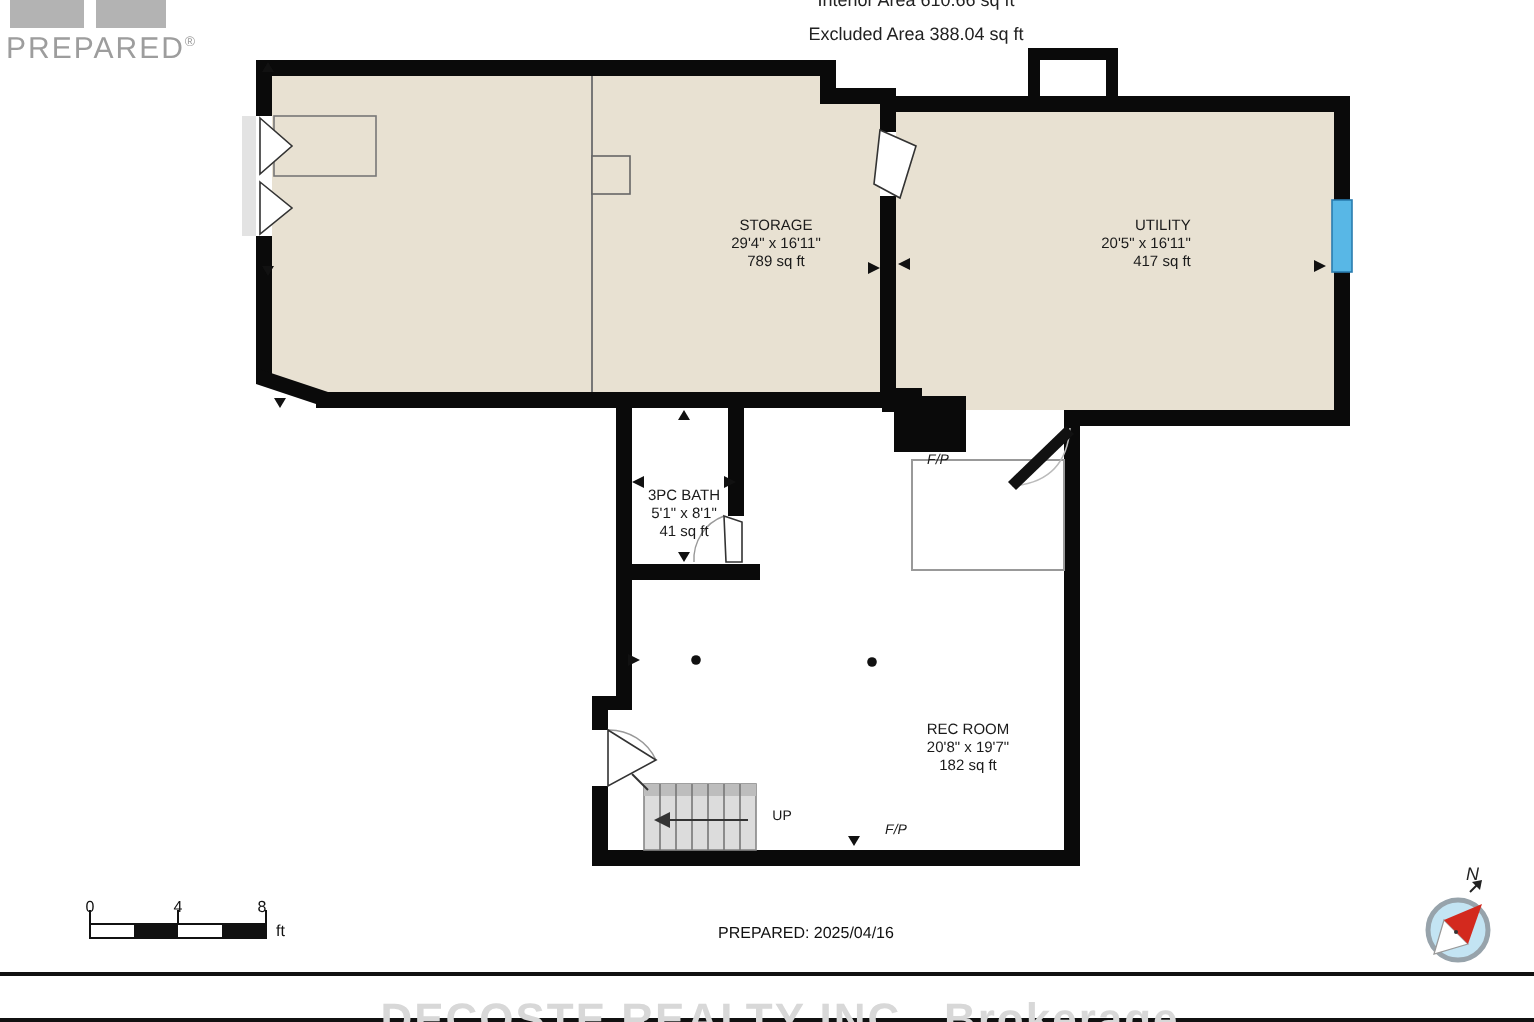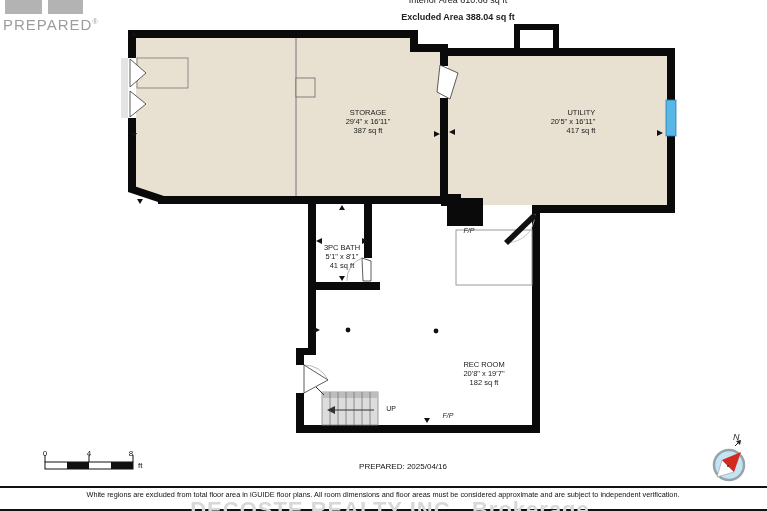--- a/index.html
+++ b/index.html
@@ -43,21 +43,21 @@
 
   <div class="abs" style="left:0;top:0;width:90px;height:40px;">
     <div class="logo-blocks">
       <span class="blk blk1"></span>
       <span class="blk blk2"></span>
     </div>
     <div class="logo-text"><span>PREPARED</span><sup>®</sup></div>
   </div>
 
   <div class="abs hdr ctr" style="left:458px;top:-5px;">Interior Area 610.66 sq ft</div>
-  <div class="abs hdr ctr" style="left:458px;top:12px;font-weight:bold;">Excluded Area 388.04 sq ft</div>
+  <div class="abs hdr ctr" style="left:458px;top:12px;">Excluded Area 388.04 sq ft</div>
 
   <svg class="plan" width="767" height="511" viewBox="0 0 767 511">
 
     <g>
       <path d="M136,38 L410,38 L410,52 L440,52 L440,196 L162,196 L136,187 Z" fill="#e8e1d2"></path>
       <rect x="448" y="54" width="219" height="151" fill="#e8e1d2"></rect>
       <line x1="296" y1="38" x2="296" y2="196" stroke="#777" stroke-width="1"></line>
       <rect x="296" y="78" width="19" height="19" fill="#e8e1d2" stroke="#666" stroke-width="0.8"></rect>
       <rect x="137" y="58" width="51" height="30" fill="#e8e1d2" stroke="#777" stroke-width="0.8"></rect>
     </g>
@@ -166,24 +166,24 @@
     <g>
       <circle cx="729" cy="465" r="15" fill="#c3e4f3" stroke="#97a3ab" stroke-width="2.5"></circle>
       <polygon points="717,477 722,460 734,472" fill="#ffffff" stroke="#999" stroke-width="0.6"></polygon>
       <polygon points="741,452 722,460 734,472" fill="#d3291e"></polygon>
       <circle cx="728" cy="466" r="1" fill="#333"></circle>
       <line x1="735" y1="446" x2="740" y2="441" stroke="#222" stroke-width="1"></line>
       <polygon points="741,440 736,441 740,445" fill="#222"></polygon>
     </g>
   </svg>
 
-  <div class="rlabel" style="left:368px;top:108px;">
+  <div class="rlabel" style="left:388px;top:108px;">
     <div>STORAGE</div>
     <div>29'4" x 16'11"</div>
-    <div>387 sq ft</div>
+    <div>789 sq ft</div>
   </div>
   <div class="rlabel" style="left:573px;top:108px;text-align:right;">
     <div>UTILITY</div>
     <div>20'5" x 16'11"</div>
     <div>417 sq ft</div>
   </div>
   <div class="rlabel" style="left:342px;top:243px;">
     <div>3PC BATH</div>
     <div>5'1" x 8'1"</div>
     <div>41 sq ft</div>
@@ -200,17 +200,16 @@
 
   <div class="scl" style="left:45px;top:449px;">0</div>
   <div class="scl" style="left:89px;top:449px;">4</div>
   <div class="scl" style="left:131px;top:449px;">8</div>
   <div class="scl scl-unit" style="left:138px;top:461px;">ft</div>
 
   <div class="north" style="left:733px;top:432px;">N</div>
 
   <div class="prepared ctr" style="left:403px;top:462px;">PREPARED: 2025/04/16</div>
   <div class="divline"></div>
-  <div class="disclaimer ctr" style="left:383px;top:490px;">White regions are excluded from total floor area in iGUIDE floor plans. All room dimensions and floor areas must be considered approximate and are subject to independent verification.</div>
   <div class="watermark ctr" style="left:390px;top:497px;">DECOSTE REALTY INC., Brokerage</div>
   <div class="bottomline"></div>
 
 </div>
 
 </body></html>

